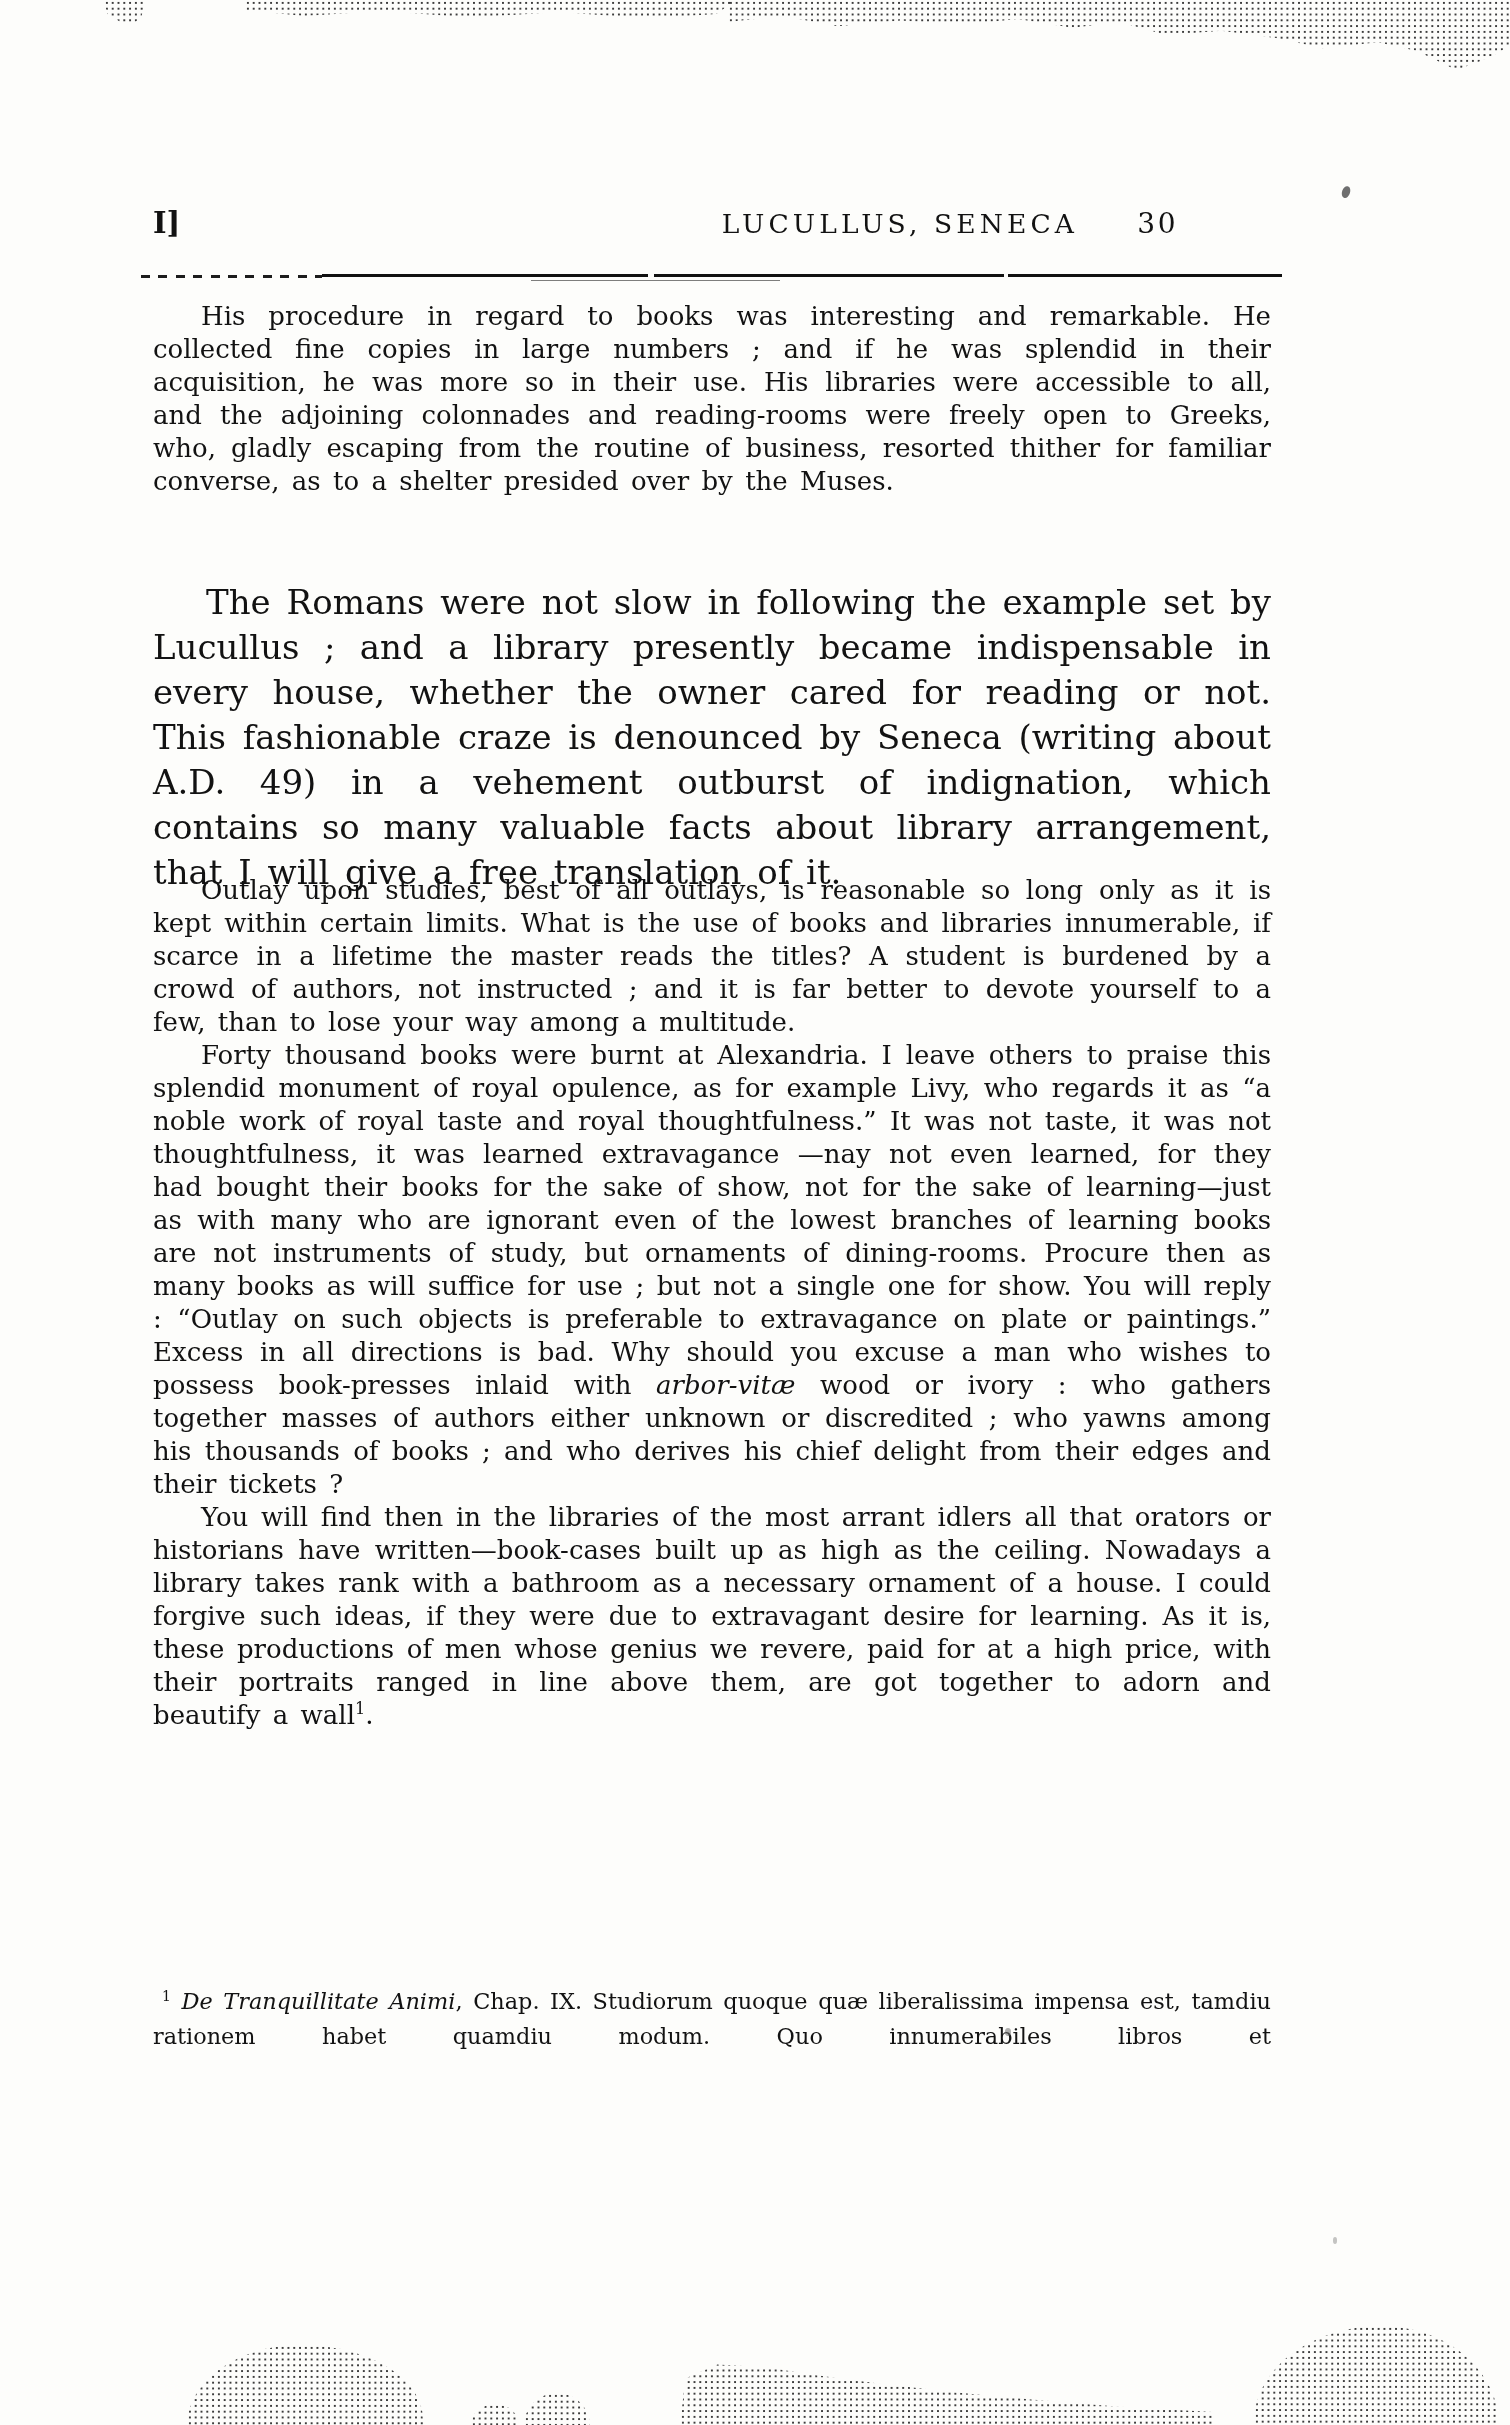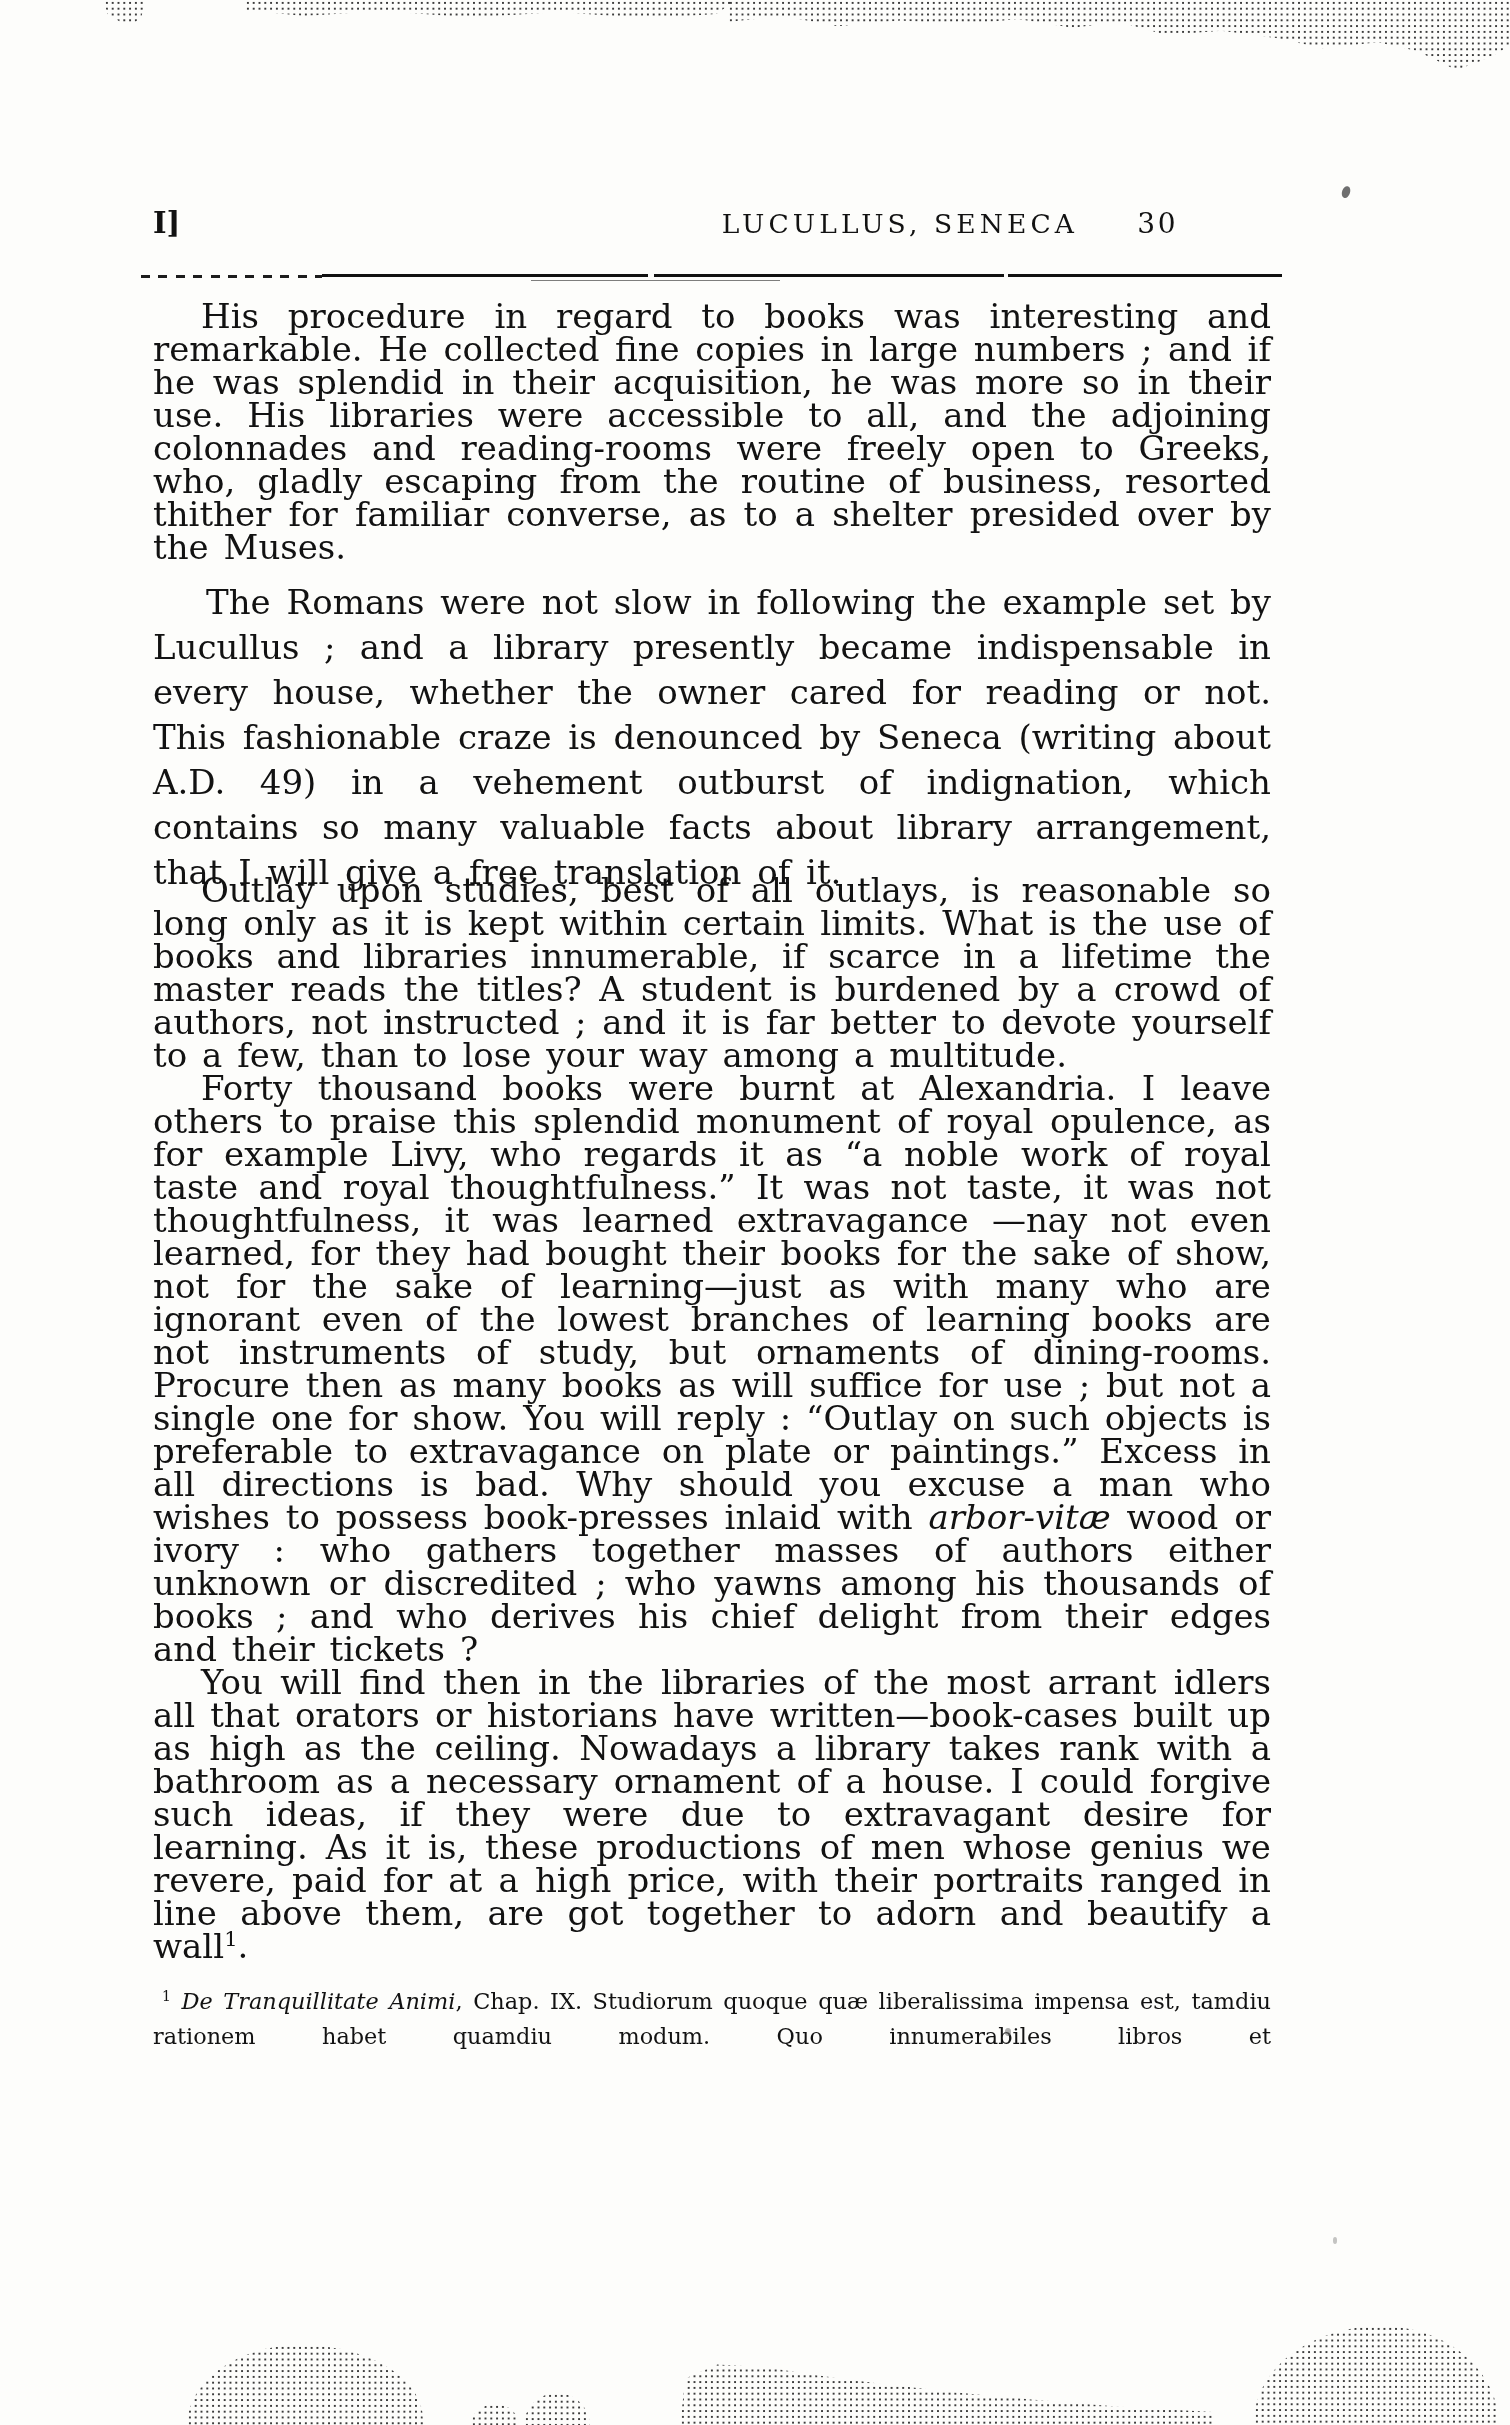--- a/index.html
+++ b/index.html
@@ -20,21 +20,21 @@
     position:absolute; top:275px; left:141px; width:181px; height:2.5px;
     background:repeating-linear-gradient(90deg,#1c1c1c 0 9px,transparent 9px 17.4px);
   }
   .rule-main {
     position:absolute; top:274px; left:322px; width:960px; height:3.3px;
     background:linear-gradient(90deg,#111 0 34%,transparent 34% 34.6%,#111 34.6% 71%,transparent 71% 71.5%,#111 71.5% 100%);
   }
   .rule-frag { position:absolute; top:280px; left:531px; width:249px; height:0.8px; background:#2a2a2a; opacity:.6; }
   
   .txt { position:absolute; left:153px; width:1118px; text-align:justify; }
-  .small { font-size:34px; line-height:33px; word-spacing:4.1px; }
+  .small { font-size:26px; line-height:33px; word-spacing:4.1px; }
   .large { font-size:34px; line-height:45px; word-spacing:5px; }
   .txt p { margin:0; text-indent:48px; }
   .large p { text-indent:53px; }
   .it { font-style:italic; }
   sup.fn-ref { font-size:0.62em; vertical-align:super; line-height:0; }
   .footnote { position:absolute; left:153px; top:1984px; width:1118px;
     font-size:22.4px; line-height:35px; text-align:justify; text-align-last:justify; word-spacing:3.3px; }
   .footnote .lead { text-indent:33px; display:inline;margin-left:9px; }
   
   .dots {

